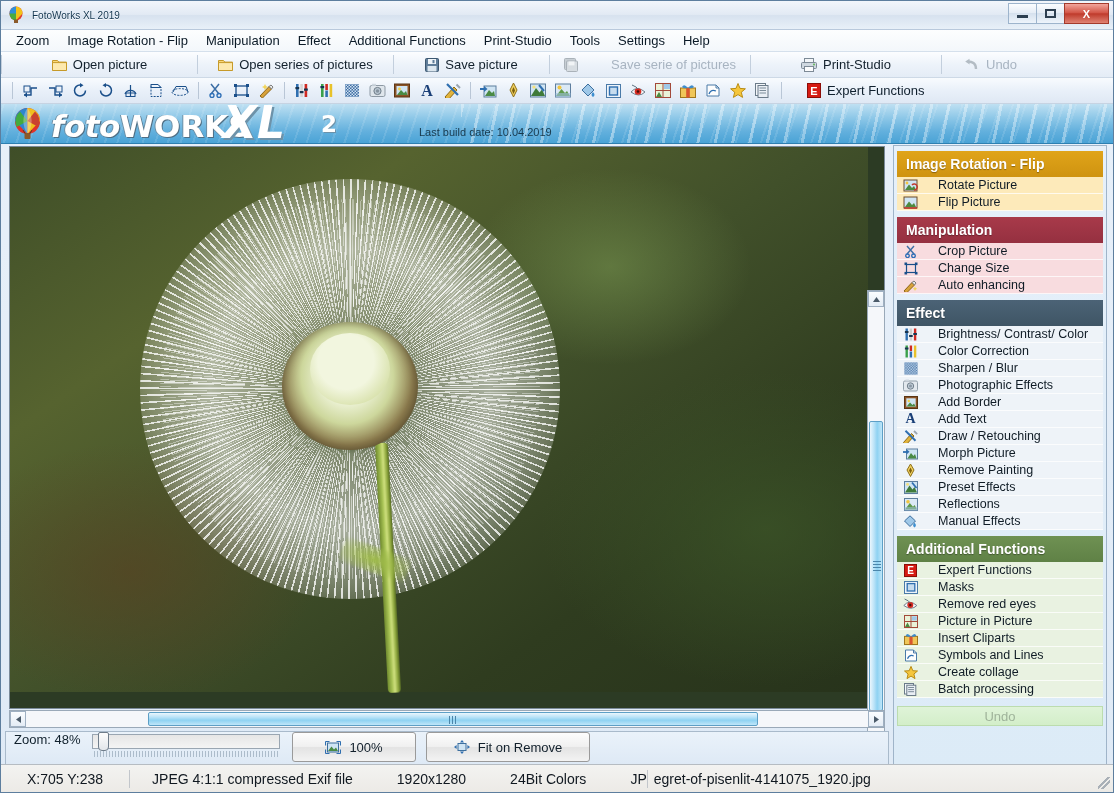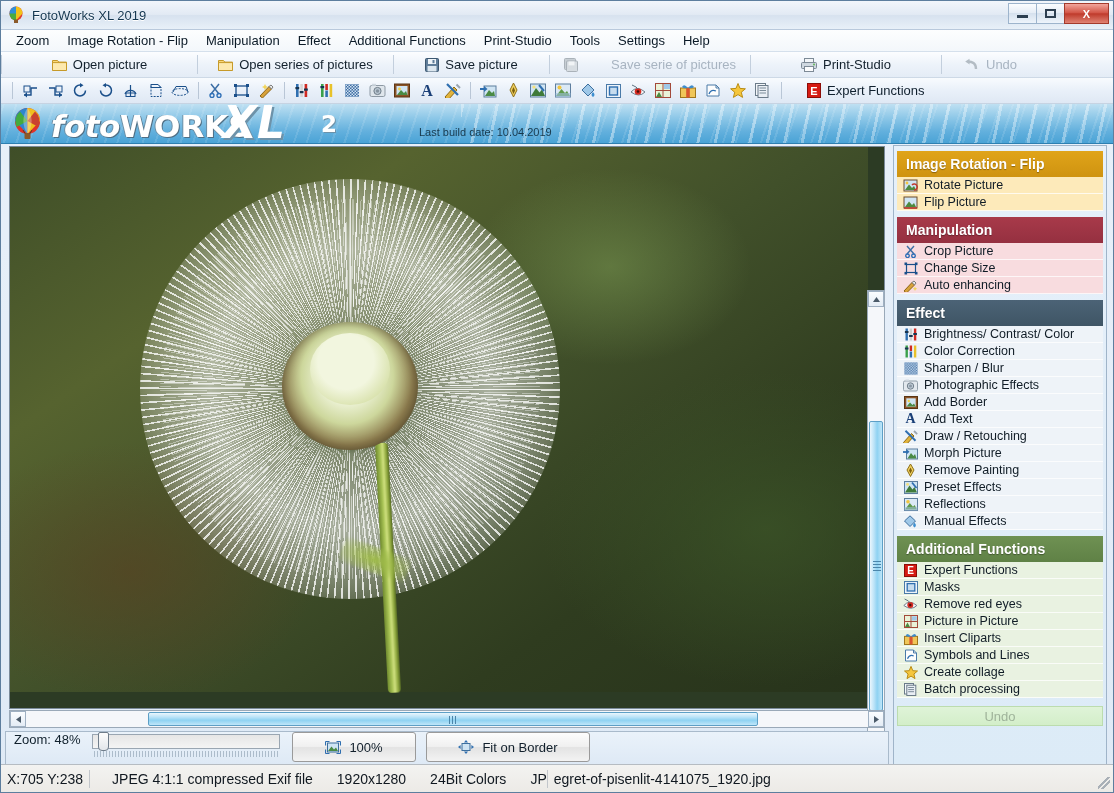--- a/index.html
+++ b/index.html
@@ -25,21 +25,21 @@
     height: 29px;
     background: linear-gradient(180deg,#f2f6fb 0%, #e2eaf4 48%, #d7e2ef 52%, #e8f0f8 100%);
     border-bottom: 1px solid #b9c9dc;
     display: flex; align-items: center;
   }
   .title-icon {
     width: 18px; height: 18px; margin-left: 6px; margin-right: 7px;
     position: relative; flex: 0 0 auto;
   }
   .title-text {
-    font-size: 13px; color: #12354f; text-shadow: 0 1px 0 #fff;
+    font-size: 10px; color: #12354f; text-shadow: 0 1px 0 #fff;
     white-space: nowrap;
     text-align: center;
   }
   .wincontrols {
     position: absolute; right: 4px; top: 2px;
     display: flex; gap: 0px; align-items: center;
   }
   .wbtn {
     width: 29px; height: 21px;
     border: 1px solid #9db4cc;
@@ -315,21 +315,21 @@
   .sec-head.rot   { background: linear-gradient(180deg,#e0a41a,#cf9310); margin-top:5px; }
   .sec-head.man   { background: linear-gradient(180deg,#a83a4a,#953040); margin-top:6px;}
   .sec-head.eff   { background: linear-gradient(180deg,#4c6376,#3f5565); margin-top:6px;}
   .sec-head.add   { background: linear-gradient(180deg,#6f9153,#5f8146); margin-top:6px;}
   .sec-body { margin: 0 3px; }
   .sec-body.rot { background:#fdeaba; }
   .sec-body.man { background:#f8dcdf; }
   .sec-body.eff { background:#eef3f8; }
   .sec-body.add { background:#e9f2e1; }
   .srow {
-    display:flex; align-items:center; gap:6px;
+    display:flex; align-items:center; gap:20px;
     height: 17px; padding: 0 6px;
     font-size: 12.5px; color:#101c26; white-space:nowrap;
     border-bottom: 1px solid rgba(255,255,255,.75);
     cursor: default;
   }
   .srow .ico { width:15px; height:14px; flex:0 0 auto; display:flex; align-items:center; justify-content:center; }
   .undo-box {
     margin: 8px 3px 0 3px; height: 20px;
     background: linear-gradient(180deg,#dff3d8,#d3eec9);
     border:1px solid #bcdcae;
@@ -338,21 +338,21 @@
   }
 
   
   .statusbar {
     position:absolute; left:0; right:0; bottom:0; height:28px;
     background: linear-gradient(180deg,#f3f3f1,#eceae6);
     border-top:1px solid #b6bcc2;
     display:flex; align-items:center;
     font-size:14px; color:#101820;
   }
-  .st-cell { padding: 0 6px; white-space:nowrap; }
+  .st-cell { padding: 0 26px; white-space:nowrap; }
   .st-sep { width:1px; height:18px; background:#c2c6cb; }
   .resize-grip {
     position:absolute; right:3px; bottom:3px; width:12px; height:12px;
     background:
       linear-gradient(135deg, transparent 40%, #a9b0b7 40% 52%, transparent 52%),
       linear-gradient(135deg, transparent 62%, #a9b0b7 62% 74%, transparent 74%);
   }
 
   svg { display:block; }
 </style>
@@ -772,21 +772,21 @@
       <div class="zbtn wide">
         <span class="ico">
           <svg width="16" height="14" viewBox="0 0 16 14">
               <rect x="4" y="3.5" width="8" height="7" fill="#cfe4f3" stroke="#3d6f9e"></rect>
               <path d="M8 0 L10 2.6 H6 Z" fill="#2f6fb0"></path>
               <path d="M8 14 L6 11.4 H10 Z" fill="#2f6fb0"></path>
               <path d="M0 7 L2.6 5 V9 Z" fill="#2f6fb0"></path>
               <path d="M16 7 L13.4 5 V9 Z" fill="#2f6fb0"></path>
             </svg>
         </span>
-        <span>Fit on Border</span>
+        <span>Fit on Remove</span>
       </div>
     </div>
 
     <div class="sidebar">
 
       <div class="sec-head rot">Image Rotation - Flip</div>
       <div class="sec-body rot">
         <div class="srow">
           <span class="ico">
             <svg width="15" height="13" viewBox="0 0 15 13">

